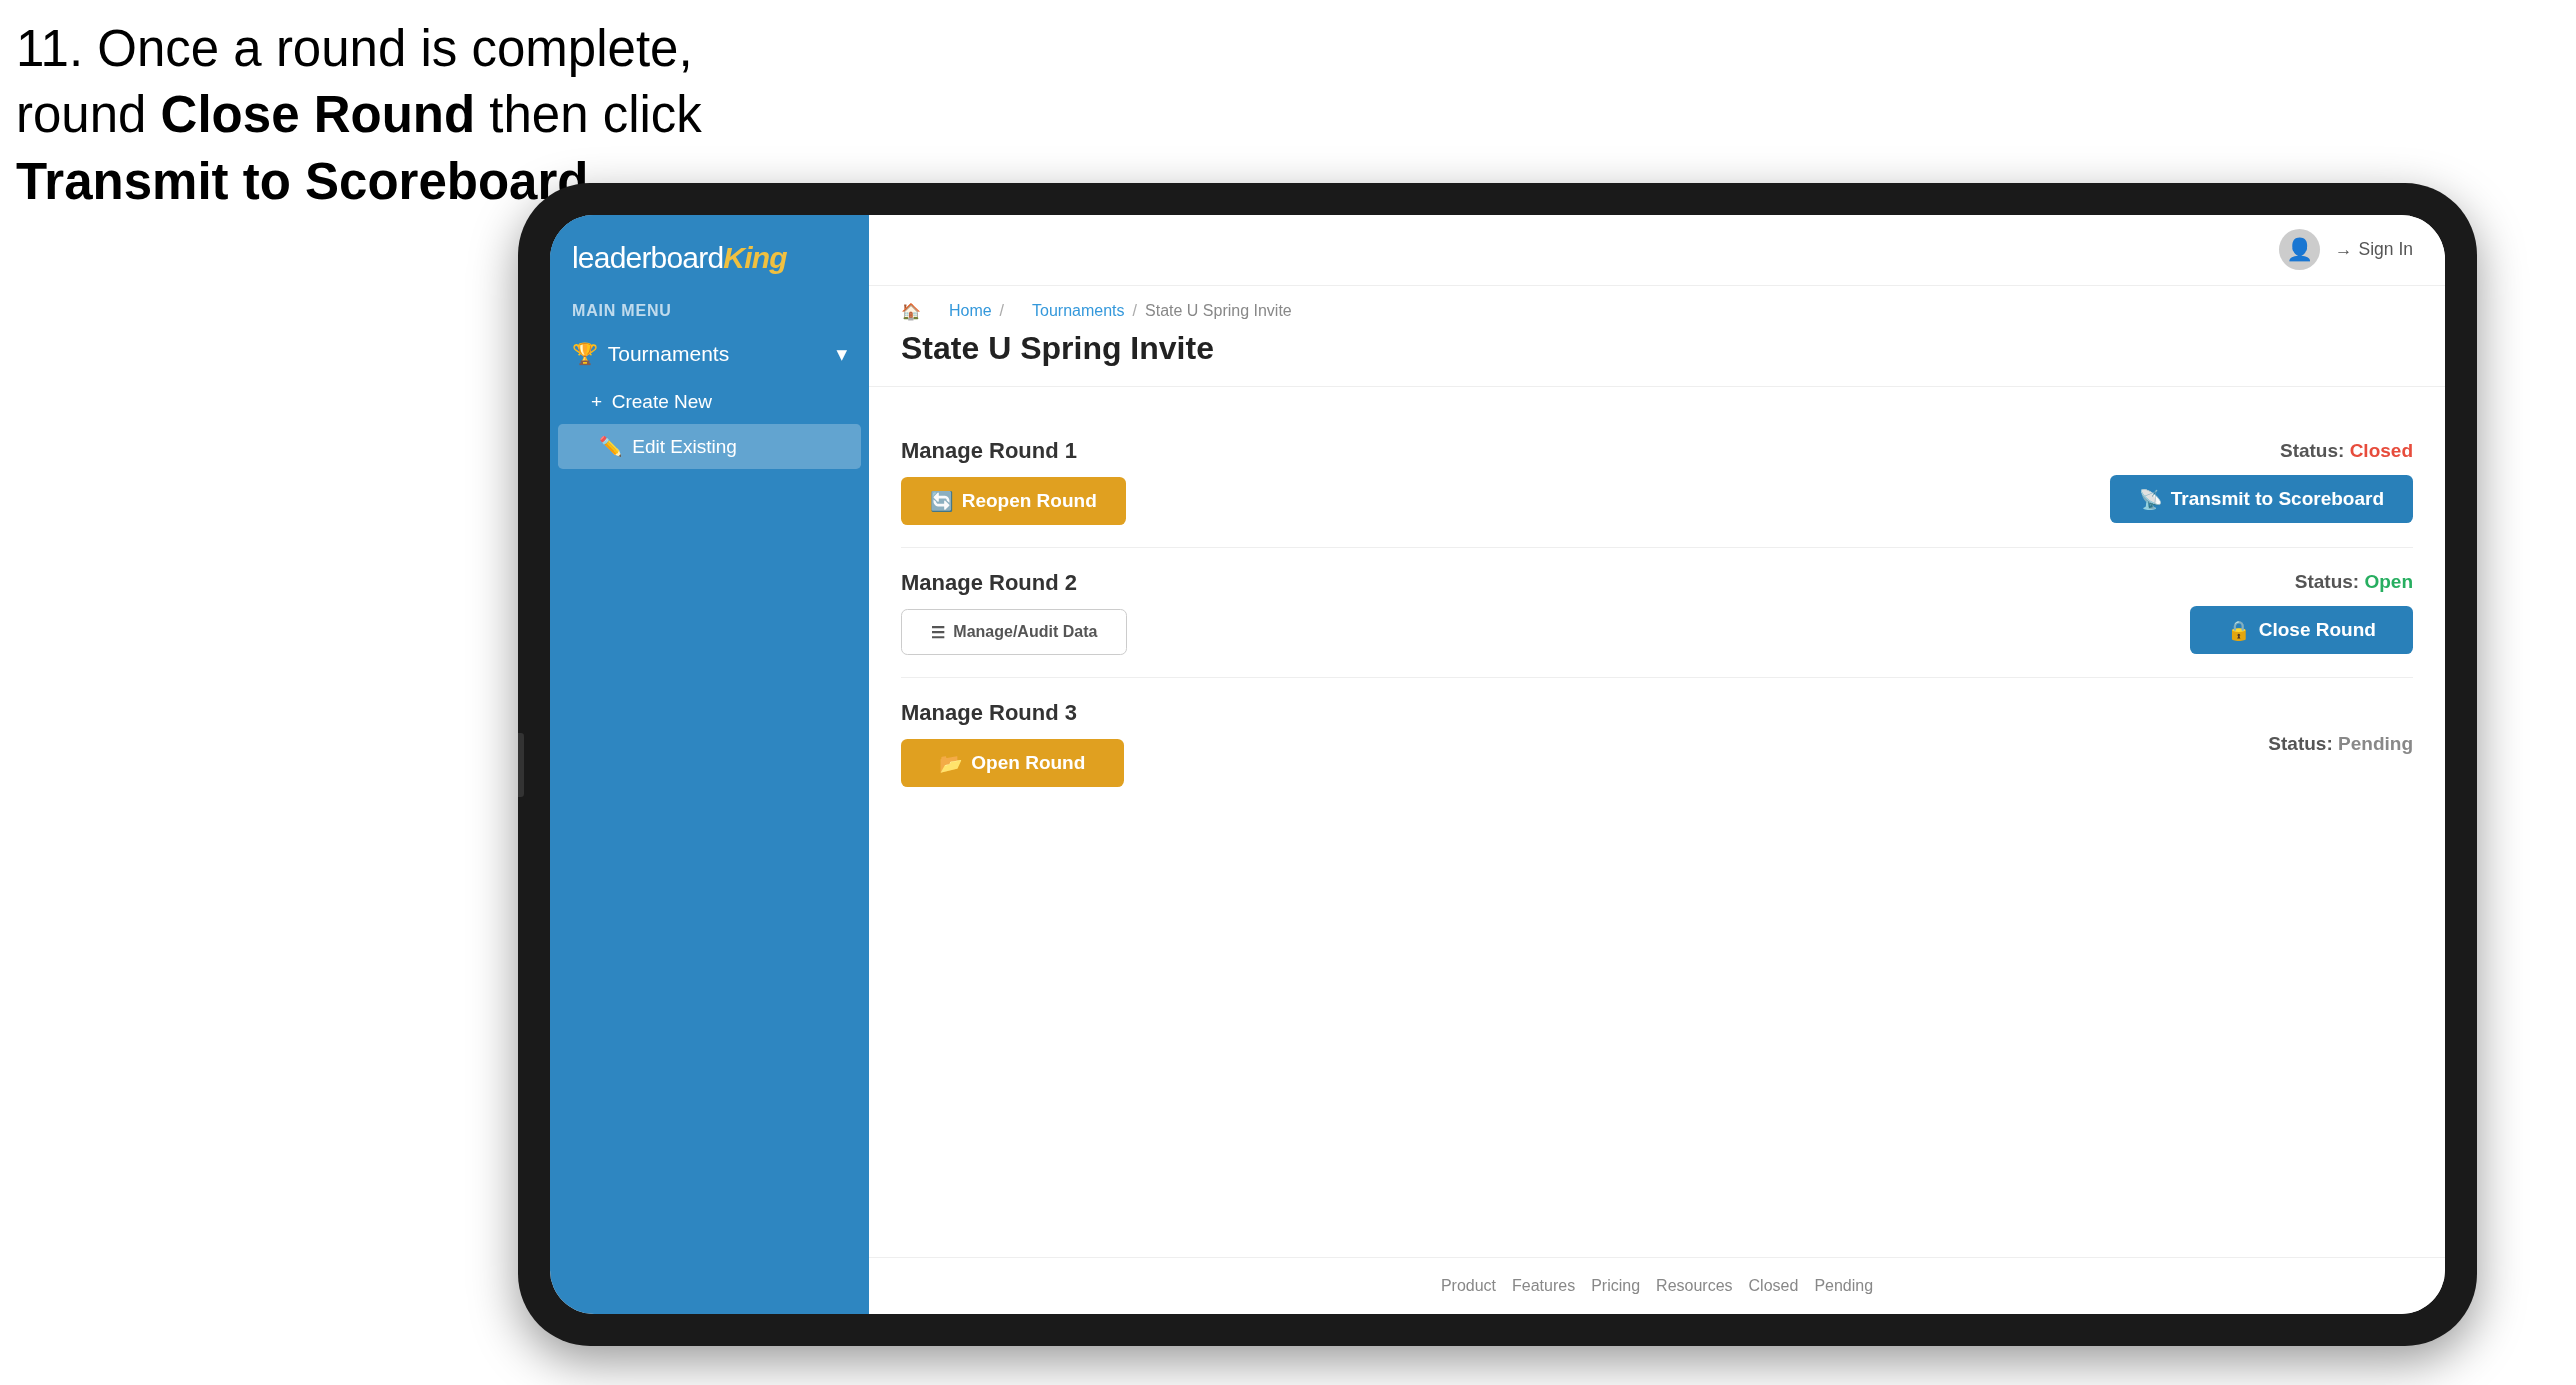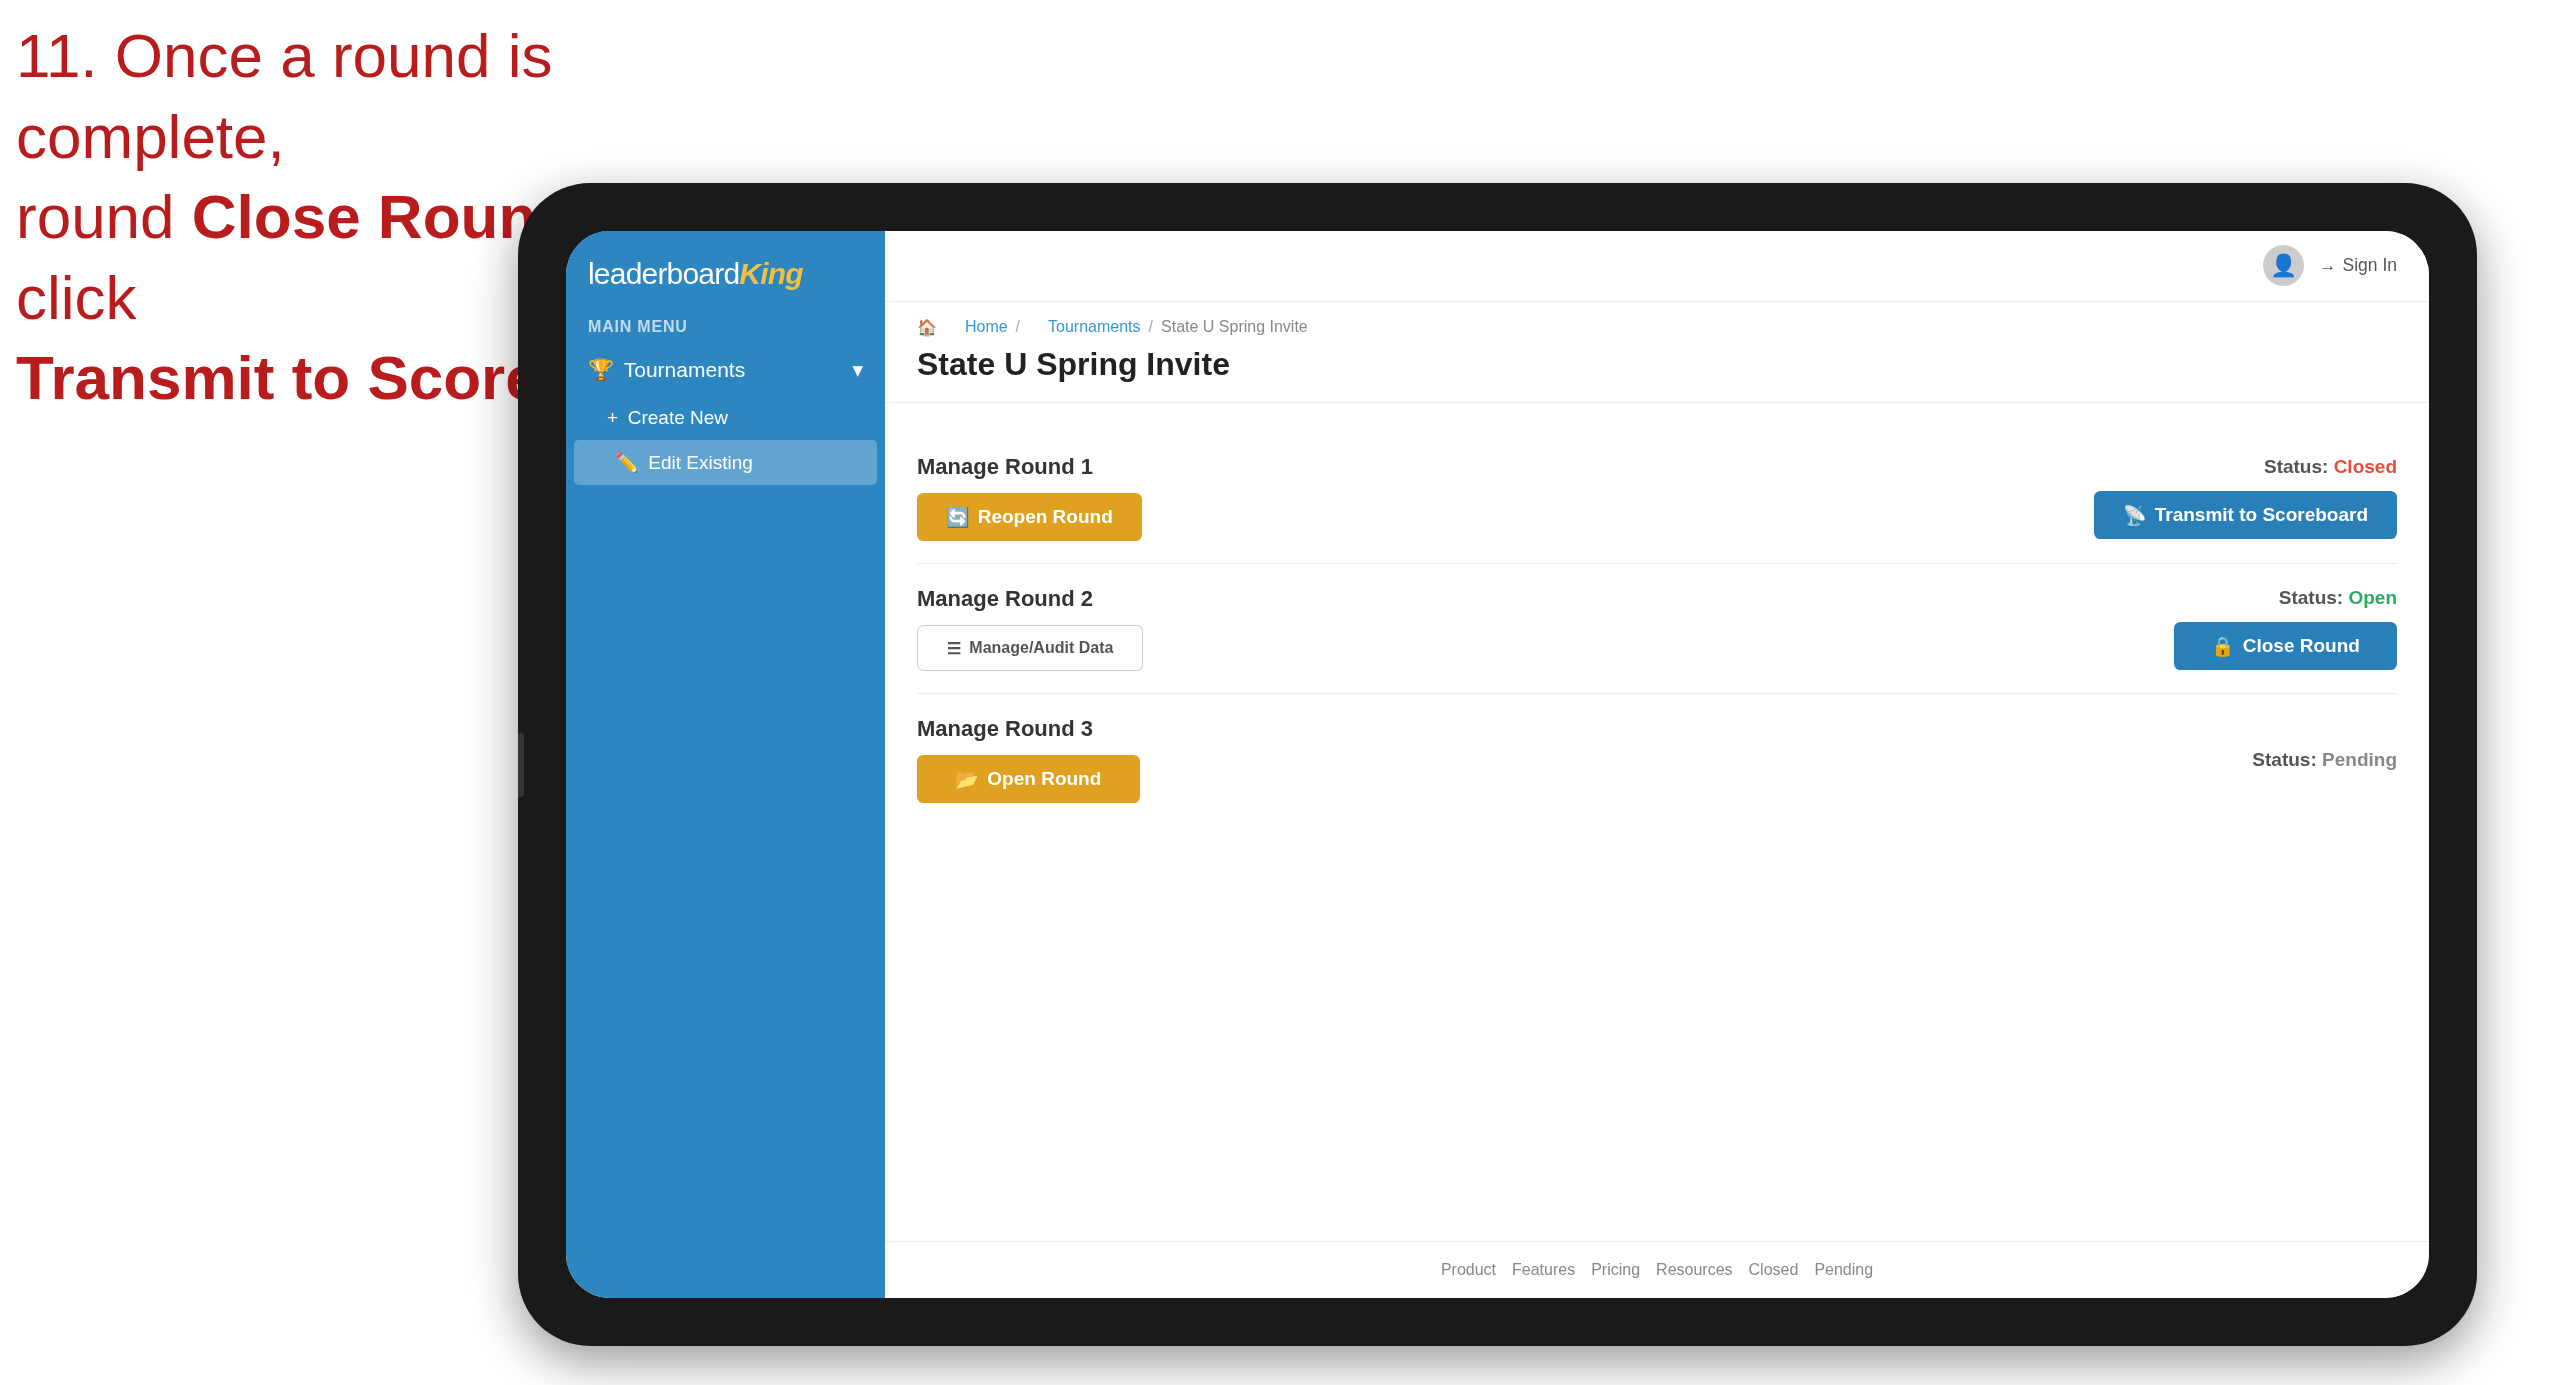--- a/index.html
+++ b/index.html
@@ -10,23 +10,23 @@
       height: 1386px;
       position: relative;
       overflow: hidden;
     }
 
     
     .instruction-text {
       position: absolute;
       top: 16px;
       left: 16px;
-      font-size: 62px;
+      font-size: 51px;
       line-height: 1.3;
-      color: #b91c1c;
+      color: #000000;
       max-width: 717px;
     }
     .instruction-text strong {
       font-weight: 800;
     }
 
     
     .arrow-svg {
       position: absolute;
       top: 0;
@@ -38,21 +38,21 @@
 
     
     .tablet-shell {
       position: absolute;
       top: 183px;
       left: 518px;
       width: 1959px;
       height: 1163px;
       background: #1a1a1a;
       border-radius: 72px;
-      padding: 48px;
+      padding: 32px;
       box-shadow: 0 16px 48px rgba(0,0,0,0.4);
     }
 
     
     .tablet-screen {
       width: 100%;
       height: 100%;
       background: #f5f5f5;
       border-radius: 44px;
       overflow: hidden;

